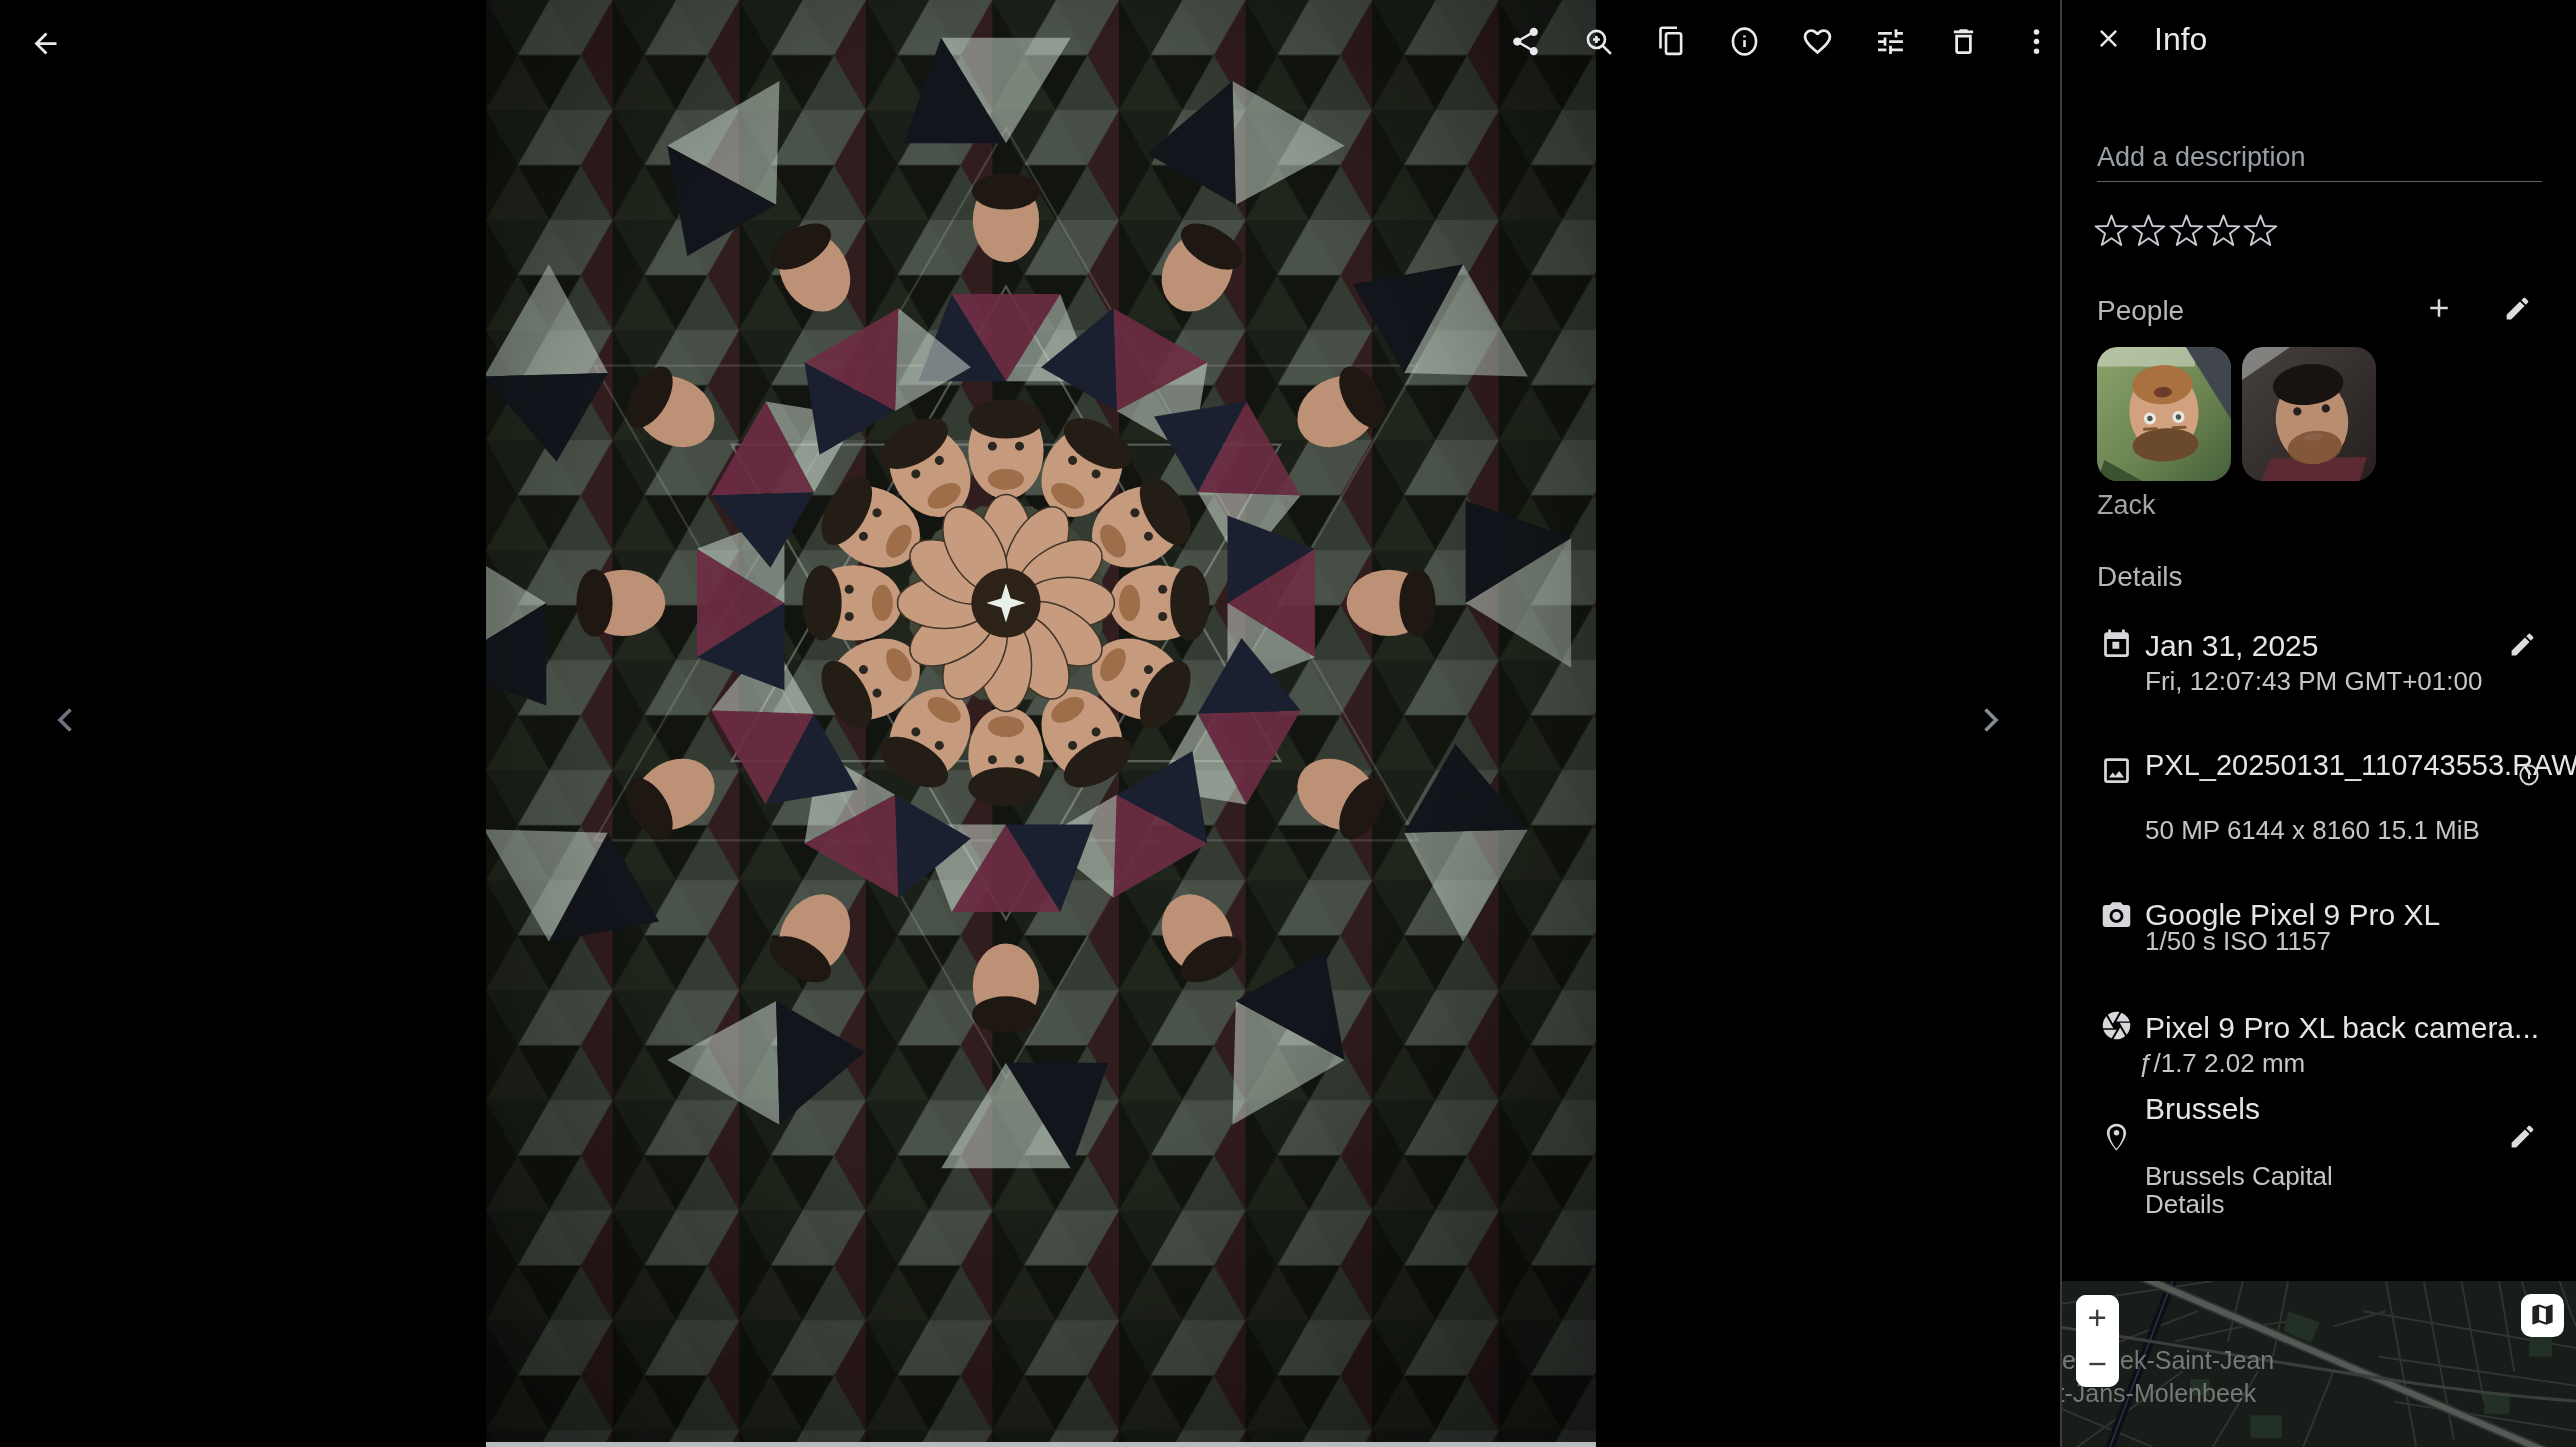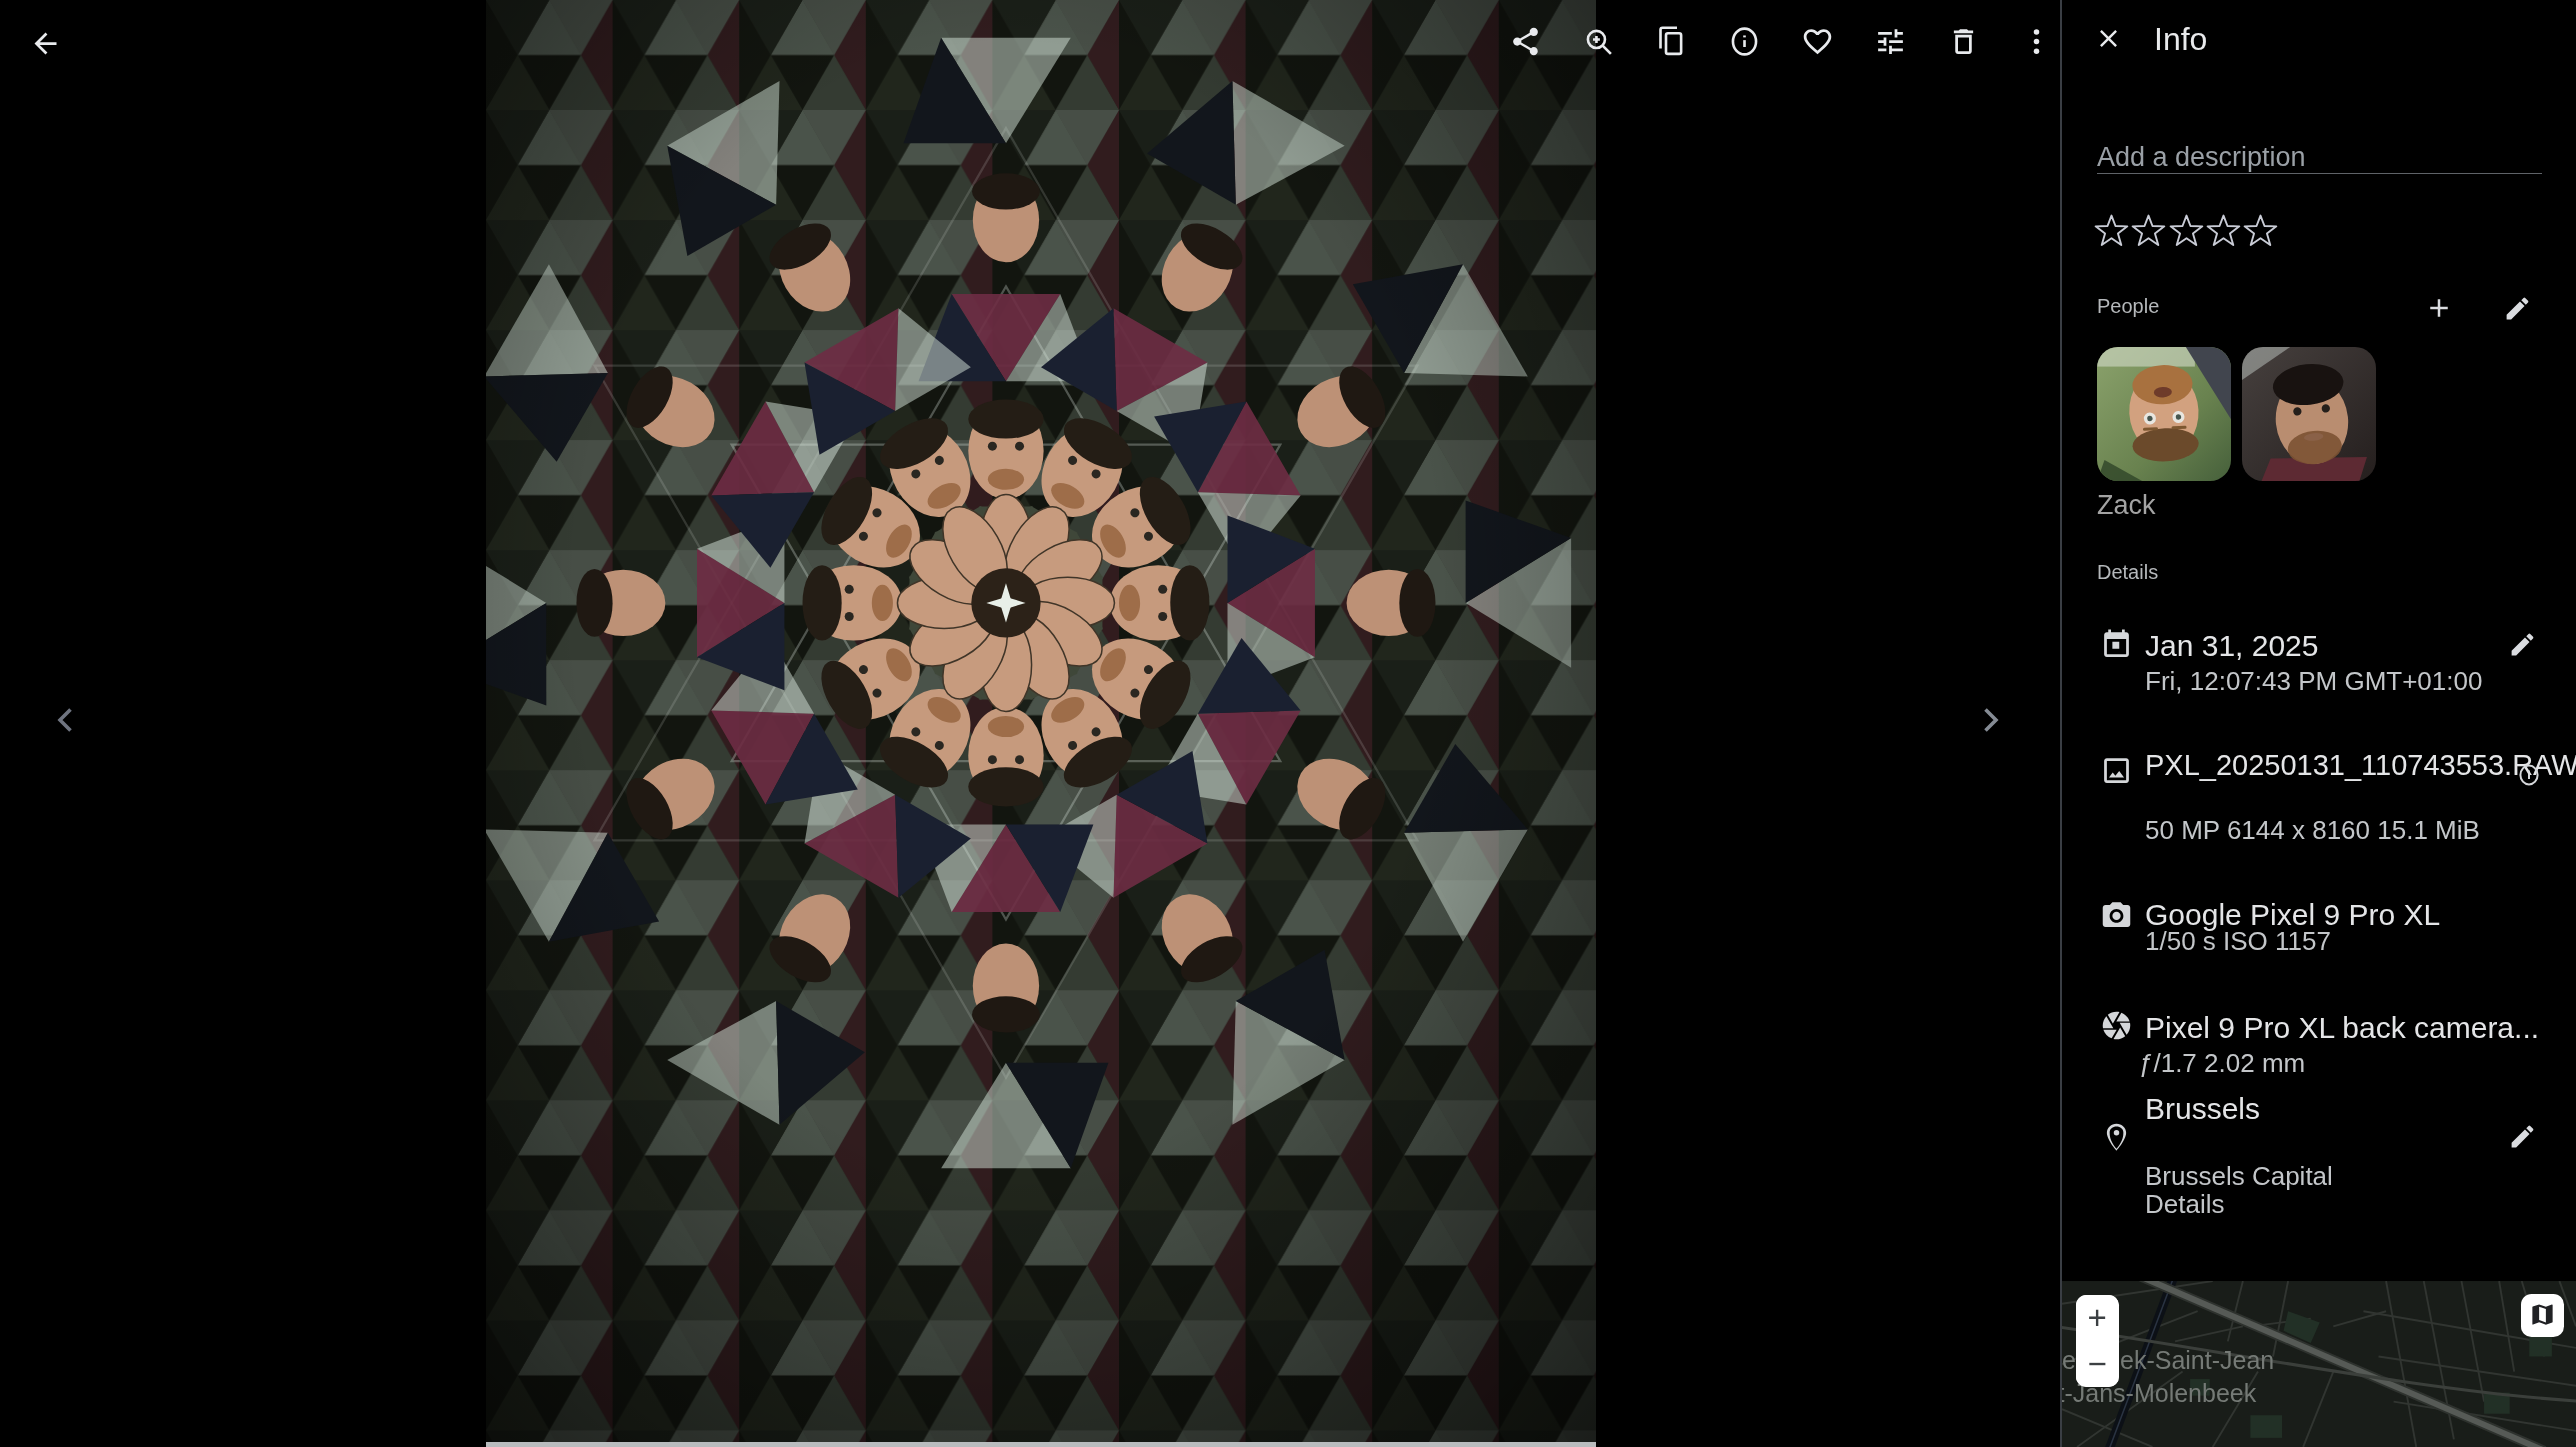--- a/index.html
+++ b/index.html
@@ -13,26 +13,26 @@
   #photo{left:486px;top:0;width:1110px;height:1447px;}
   #photo-strip{left:486px;top:1442px;width:1110px;height:4.5px;background:#b9bcbe;}
   #toolbar{left:1507px;top:25px;display:flex;gap:37px;position:absolute;}
   #toolbar .tbtn{position:relative;width:36px;height:36px;display:flex;align-items:center;justify-content:center;background:transparent;border:none;padding:0;cursor:pointer;}
 
   
   #divider{left:2060px;top:0;width:2.3px;height:1447px;background:#3a3e44;}
   #panel{left:2062px;top:0;width:514px;height:1447px;background:#000;border-radius:21px;}
   #panel .ptxt{position:absolute;white-space:nowrap;}
   .title{font-size:32px;color:#e9eaec;}
-  .sectionlabel{font-size:20px;color:#b5b8bb;}
+  .sectionlabel{font-size:28px;color:#b5b8bb;}
   .rowtitle{font-size:30px;color:#e4e5e7;}
   .rowsub{font-size:26px;color:#c3c6c9;}
   .pre{white-space:pre-wrap;text-align:right;}
   .desc-input{position:absolute;left:35px;top:142px;width:445px;background:transparent;border:none;outline:none;
-      border-bottom:1.5px solid #5f6368;padding:0 0 0 0;font-size:27px;color:#e8eaed;
+      border-bottom:1.5px solid #5f6368;padding:0 0 8px 0;font-size:27px;color:#e8eaed;
       font-family:"Liberation Sans","DejaVu Sans",sans-serif;}
   .desc-input::placeholder{color:#9aa0a6;opacity:1;}
   #stars{left:32px;top:214px;display:flex;gap:2.3px;position:absolute;}
   .thumb{position:absolute;top:347px;width:134px;height:134px;border-radius:21px;overflow:hidden;cursor:pointer;}
   .filename{white-space:normal;word-break:break-all;width:395px;line-height:36px;font-size:29px;}
 
   
   #map{left:0;top:1281px;width:514px;height:166px;overflow:hidden;position:absolute;background:#191d19;}
   .maplabel{position:absolute;font-size:25px;color:#757a76;white-space:nowrap;}
   #map-zoom{position:absolute;left:13.6px;top:13.6px;width:43px;border-radius:10.6px;overflow:hidden;background:#fff;}

